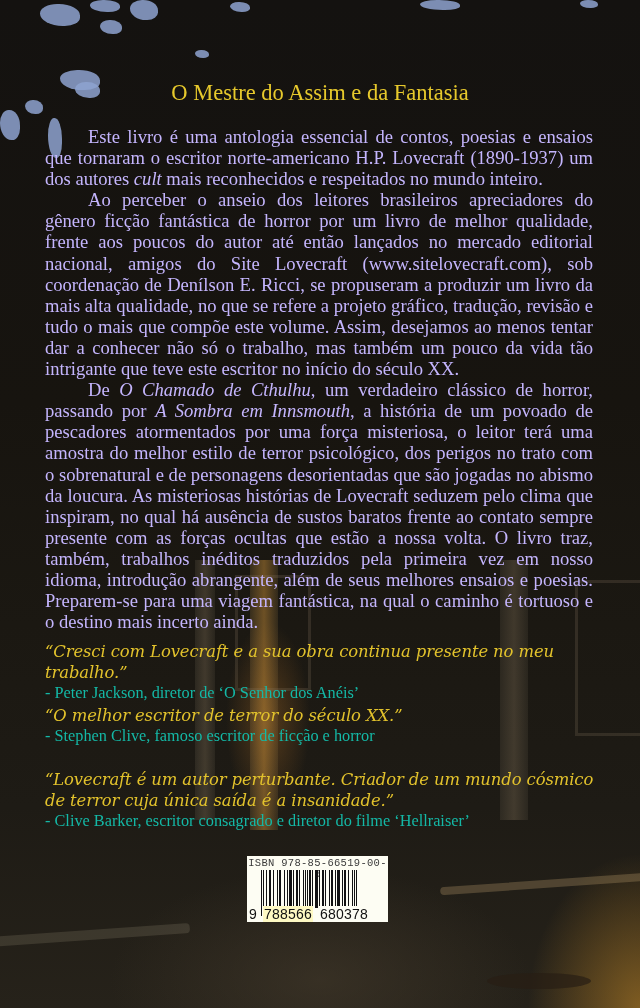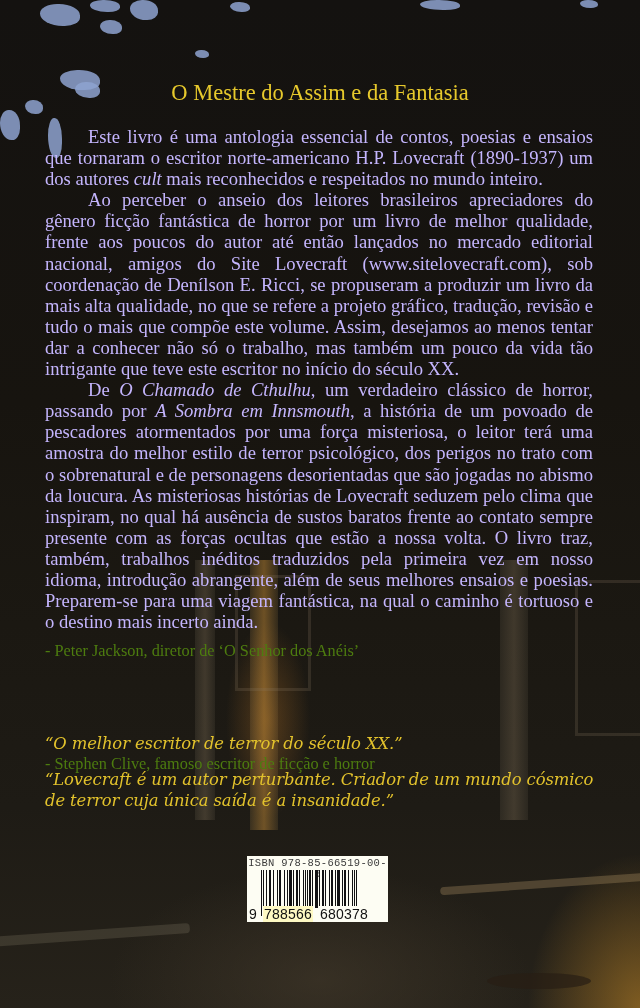--- a/index.html
+++ b/index.html
@@ -96,21 +96,21 @@
       color: #e2c22c;
       font-style: italic;
       font-size: 18.6px;
       line-height: 21px;
       margin: 0;
       font-family: "DejaVu Serif", serif;
       font-size: 16.4px;
       letter-spacing: -0.1px;
     }
     .attr {
-      color: #4d7c0f;
+      color: #14b8a6;
       font-size: 16.3px;
       line-height: 20px;
       margin: 0;
       font-family: Liberation Serif, serif;
     }
     .barcode {
       position: absolute;
       left: 247px;
       top: 856px;
       width: 141px;
@@ -198,30 +198,32 @@
     </p>
     <p>
       <span>Ao perceber o anseio dos leitores brasileiros apreciadores do gênero ficção fantástica de horror por um livro de melhor qualidade, frente aos pou­cos do autor até então lançados no mercado editorial nacional, amigos do Site Lovecraft (www.sitelovecraft.com), sob coordenação de Denílson E. Ricci, se propuseram a produzir um livro da mais alta qualidade, no que se refere a projeto gráfico, tradução, revisão e tudo o mais que compõe este volume. Assim, desejamos ao menos tentar dar a conhecer não só o trabalho, mas também um pouco da vida tão intrigante que teve este escritor no início do século XX.</span>
     </p>
     <p>
       <span>De </span><i>O Chamado de Cthulhu</i><span>, um verdadeiro clássico de horror, passando por </span><i>A Sombra em Innsmouth</i><span>, a história de um povoado de pesca­dores atormentados por uma força misteriosa, o leitor terá uma amostra do melhor estilo de terror psicológico, dos perigos no trato com o sobrenatural e de personagens desorientadas que são jogadas no abismo da loucura. As misteriosas histórias de Lovecraft seduzem pelo clima que inspiram, no qual há ausência de sustos baratos frente ao contato sempre presente com as forças ocultas que estão a nossa volta. O livro traz, também, trabalhos inéditos traduzidos pela primeira vez em nosso idioma, introdução abrangente, além de seus melhores ensaios e poesias. Preparem-se para uma viagem fantástica, na qual o caminho é tortuoso e o destino mais incerto ainda.</span>
     </p>
   </div>
 
   <div class="quote-block" style="top:641px;">
+    <p class="quote">“Cresci com Lovecraft e a sua obra continua presente no meu trabalho.”</p>
     <p class="attr">- Peter Jackson, diretor de ‘O Senhor dos Anéis’</p>
   </div>
 
-  <div class="quote-block" style="top:733px;">
+  <div class="quote-block" style="top:705px;">
     <p class="quote">“O melhor escritor de terror do século XX.”</p>
     <p class="attr">- Stephen Clive, famoso escritor de ficção e horror</p>
   </div>
 
   <div class="quote-block" style="top:769px;width:555px;">
     <p class="quote">“Lovecraft é um autor perturbante. Criador de um mundo cósmico de terror cuja única saída é a insanidade.”</p>
+    <p class="attr">- Clive Barker, escritor consagrado e diretor do filme ‘Hellraiser’</p>
   </div>
 
   <div class="barcode">
     <div class="isbn-top">ISBN 978-85-66519-00-6</div>
     <div class="bars">
       <span class="g" style="width:1px"></span>
         <span class="s" style="width:1px"></span>
         <span class="g" style="width:1px"></span>
       <span class="s" style="width:2px"></span>
         <span style="width:1px"></span>

